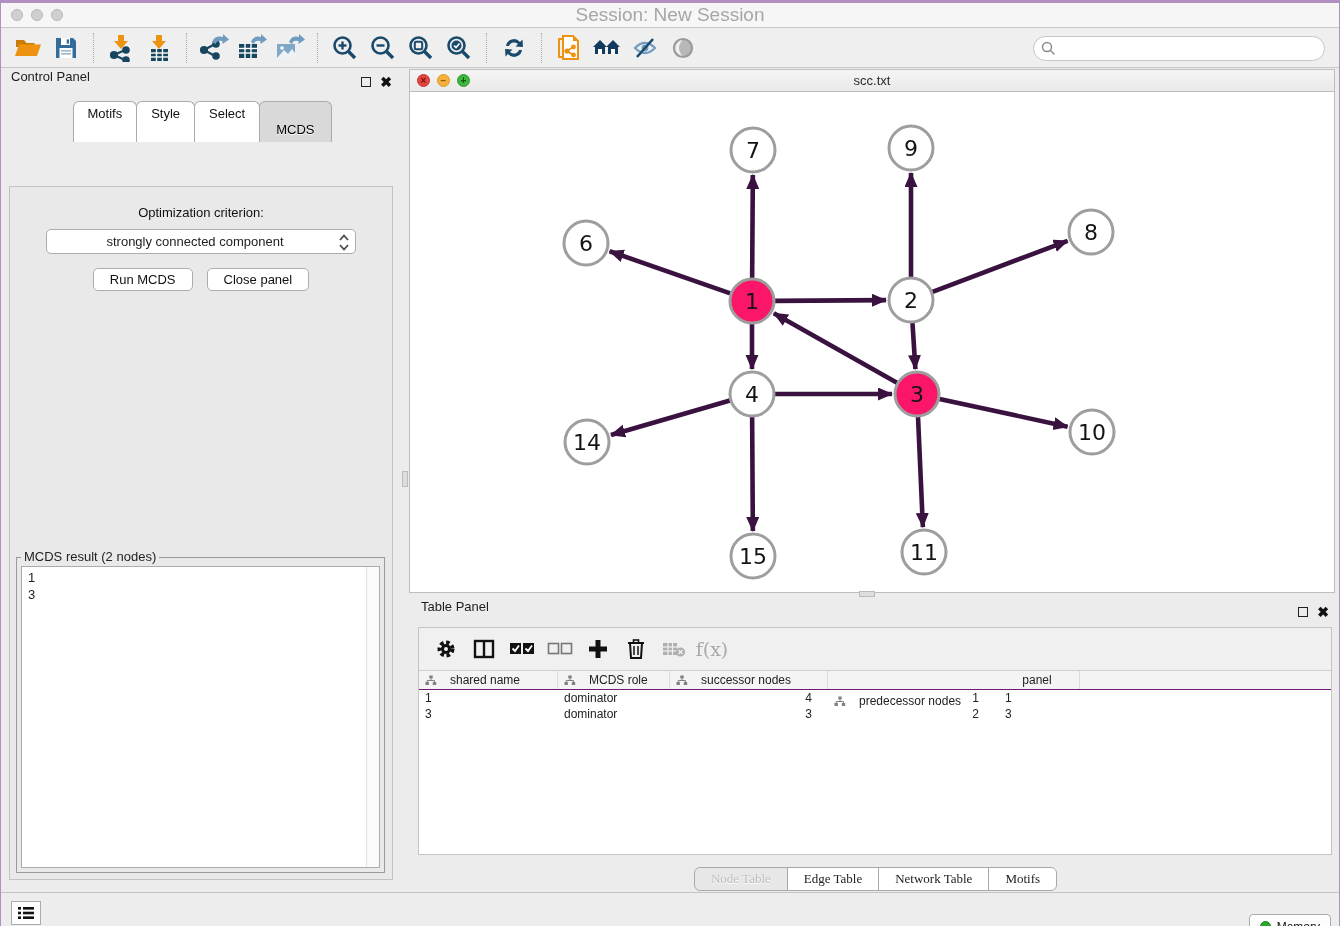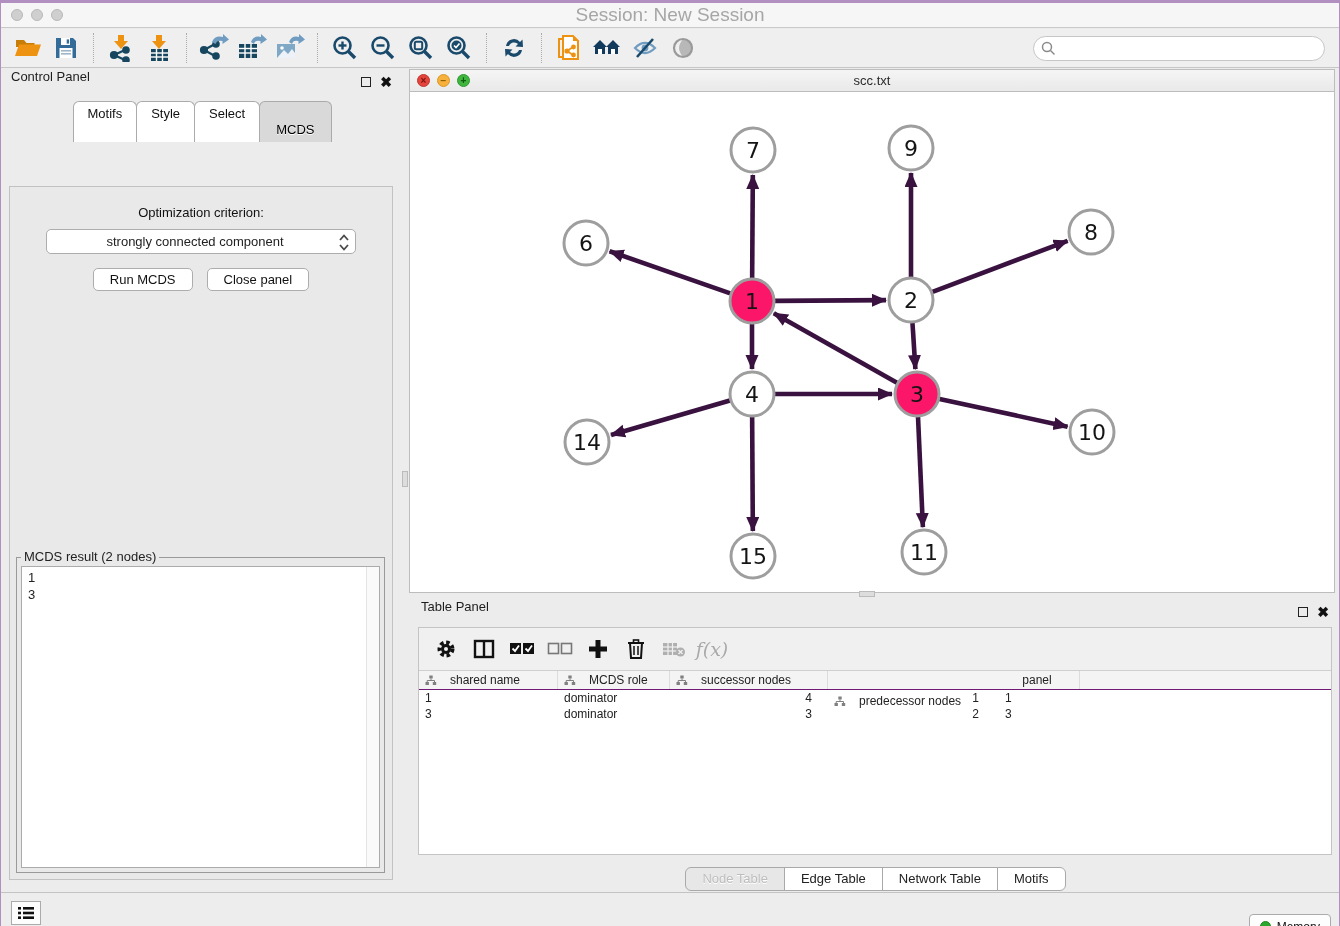--- a/index.html
+++ b/index.html
@@ -77,34 +77,34 @@
   .vsplit { left:401px; top:66px; width:7px; height:823px; background:#ECECEC; }
   .vhandle { left:401px; top:468px; width:6px; height:16px; background:#DDD; border:1px solid #BBB; }
   .hhandle { left:858px; top:588px; width:16px; height:6px; background:#DDD; border:1px solid #BBB; }
 
   
   .tpanel { left:408px; top:596px; width:932px; height:270px; background:#ECECEC; }
   .tp-box { position:absolute; left:9px; right:9px; top:28px; bottom:14px; background:#fff; border:1px solid #C4C4C4; }
   .tp-toolbar { height:43px; background:#F0F0F0; border-bottom:1px solid #CFCFCF;
     display:flex; align-items:center; padding-left:10px; gap:4px; }
   .tp-tbtn { width:34px; height:32px; display:flex; align-items:center; justify-content:center; }
-  .fx { font-family:"DejaVu Serif", serif; font-style:italic; font-size:19px; color:#A9A9A9; }
+  .fx { font-family:"DejaVu Serif", serif; font-size:19px; color:#A9A9A9; }
   .thead { display:flex; height:19px; background:#F4F4F4; border-bottom:1px solid #701a75; font-size:12px; }
   .th { display:flex; align-items:center; border-right:1px solid #DCDCDC; color:#222; }
   .th svg { margin:0 0 0 6px; }
   .th .lbl { margin-left:13px; }
   .th.noicon .lbl { margin-left:0; width:100%; text-align:center; }
   .trow { display:flex; height:16px; font-size:12px; align-items:center; }
   .td { overflow:hidden; white-space:nowrap; }
   .td.l { padding-left:6px; } .td.r { text-align:right; padding-right:16px; } .td.l2 { padding-left:10px; }
 
   
   .ttabs { left:408px; top:864px; width:932px; height:25px; display:flex; justify-content:center; }
   .ttab { background:#fff; border:1px solid #A9A9A9; margin-right:-1px; padding:3px 16px 0;
-    font-size:13px; color:#222; height:24px; }
+    font-size:13px; color:#222; height:24px;font-family:Liberation Serif, serif; }
   .ttab:first-child { border-radius:6px 0 0 6px; }
   .ttab:last-child { border-radius:0 6px 6px 0; }
   .ttab.active { background:#E7E7E7; color:#BDBDBD; text-shadow:0 1px 0 #fff; }
 
   
   .statusbar { left:0; top:889px; width:100%; height:37px; background:#EDEDED; border-top:1px solid #C3C3C3; }
   .list-btn { position:absolute; left:10px; top:8px; width:30px; height:24px; background:#FDFDFD;
     border:1px solid #ABABAB; display:flex; align-items:center; justify-content:center; }
   .mem-btn { position:absolute; right:8px; top:21px; height:25px; background:#FDFDFD;
     border:1px solid #ABABAB; border-radius:4px; display:flex; align-items:center; gap:6px;

